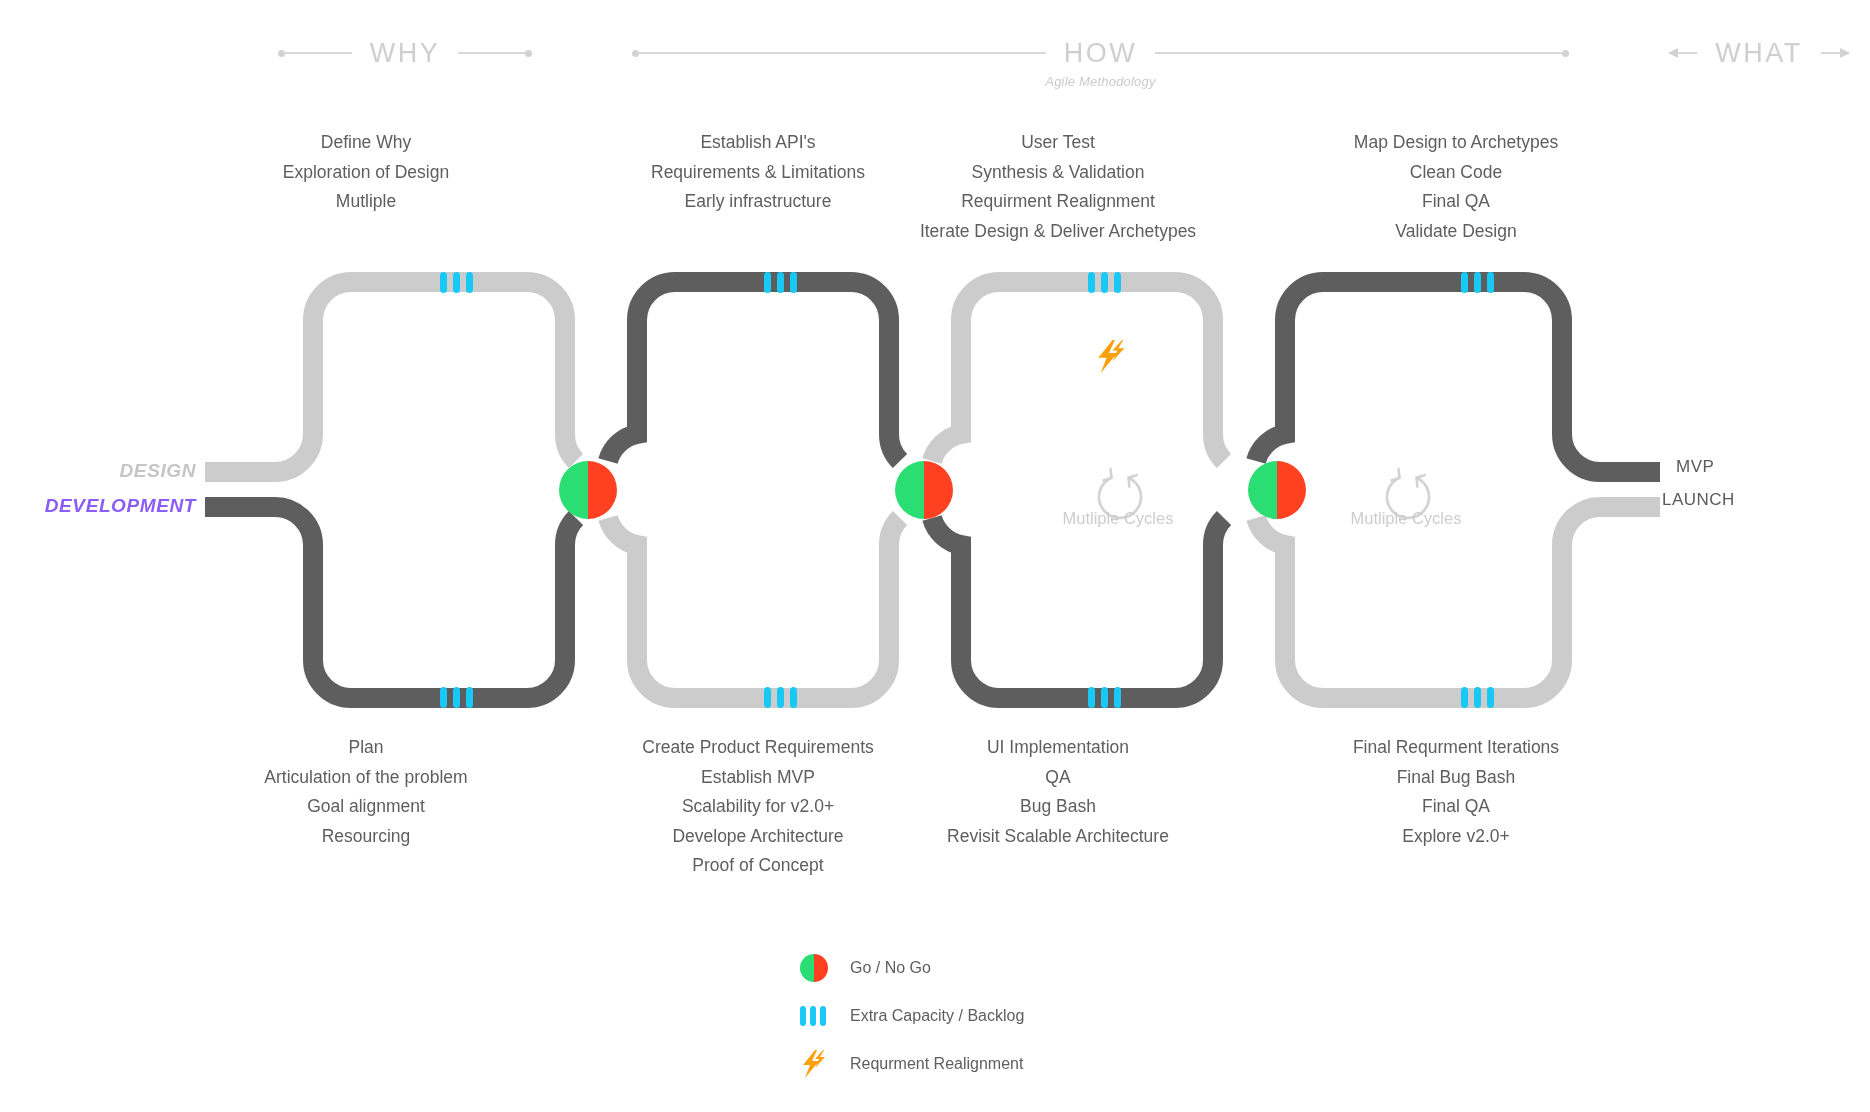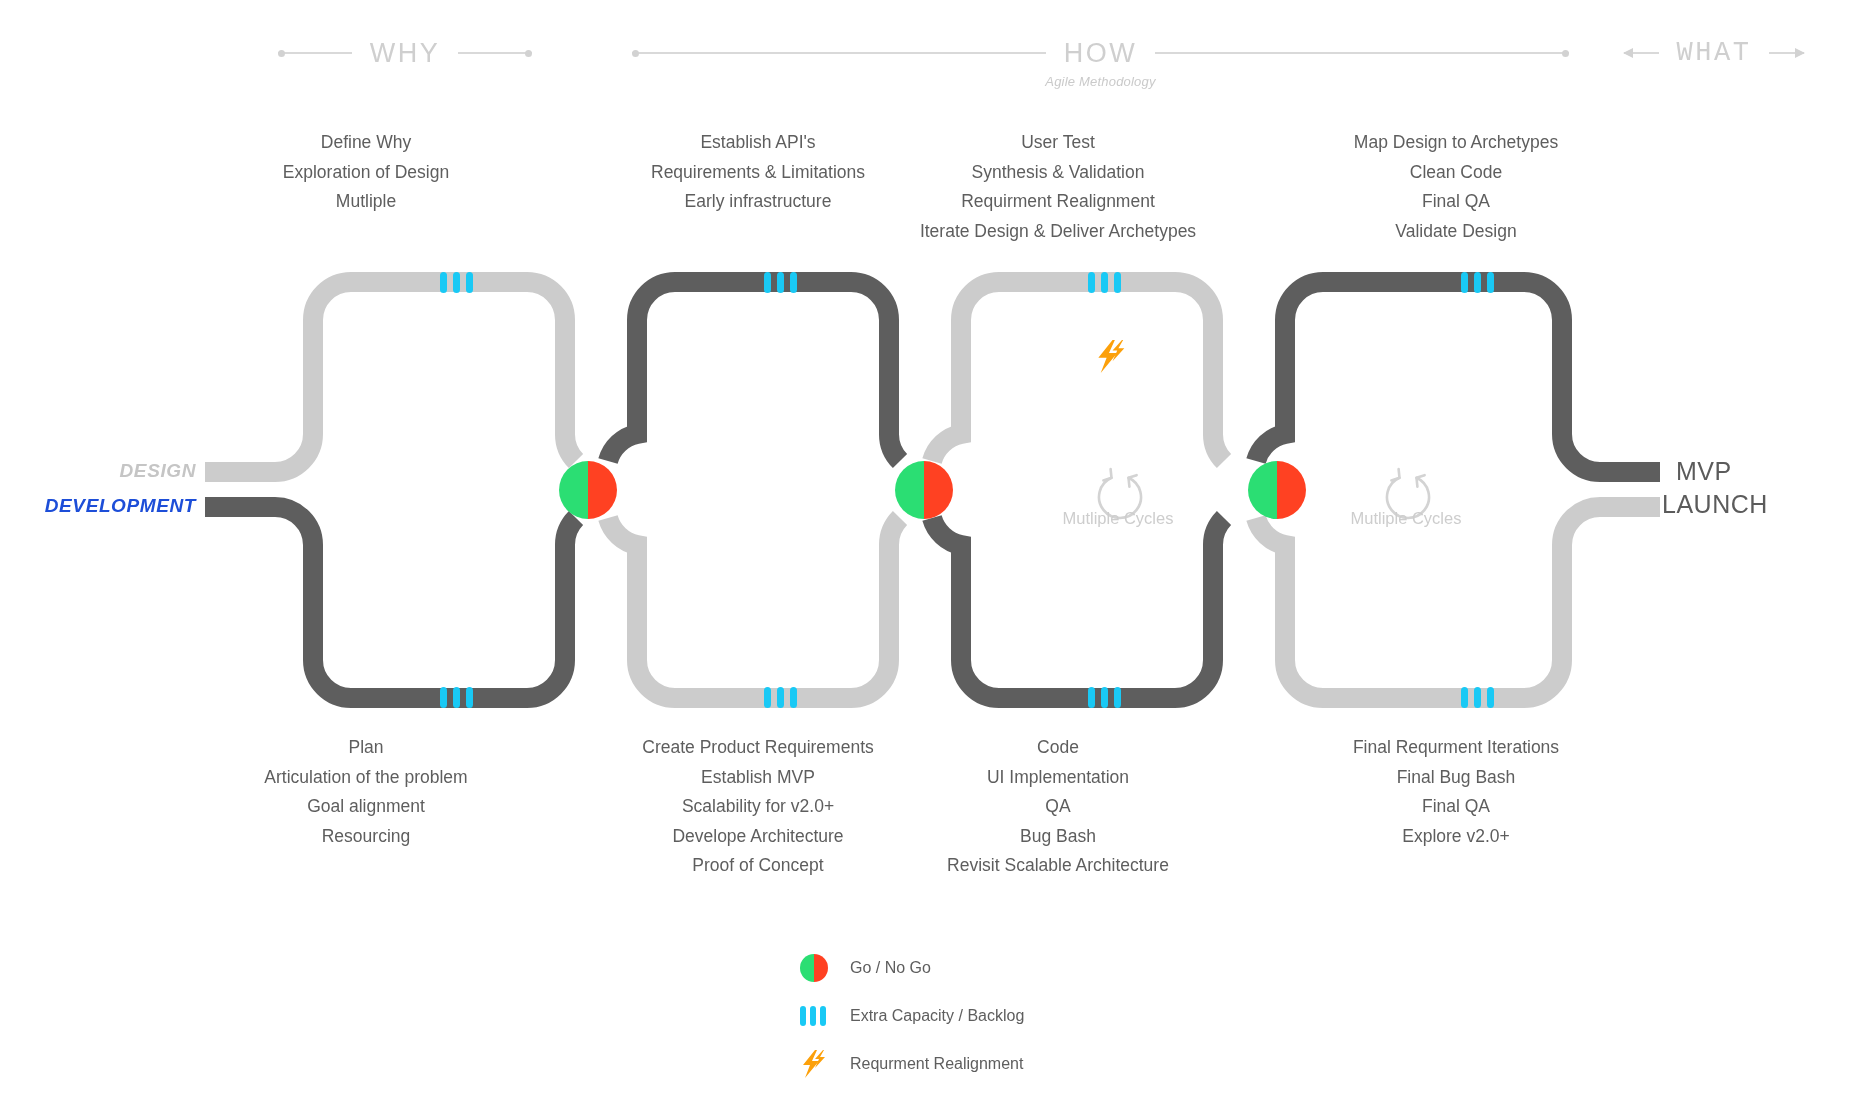--- a/index.html
+++ b/index.html
@@ -104,26 +104,26 @@
   
   .lane-label {
     position: absolute;
     text-align: right;
     font-size: 19px;
     letter-spacing: 0.6px;
     white-space: nowrap;
     font-style: italic;
   }
   .lane-design   { color: #c5c5c5; font-weight: 700; }
-  .lane-dev      { color: #1d4ed8; font-weight: 700; }
+  .lane-dev      { color: #8b5cf6; font-weight: 700; }
 
   .endcap {
     position: absolute;
     text-align: left;
-    font-size: 25px;
+    font-size: 17px;
     color: #5b5b5b;
     letter-spacing: 0.5px;
     white-space: nowrap;
   }
 
   
   .cycle-note {
     position: absolute;
     text-align: center;
     width: 200px;
@@ -291,21 +291,21 @@
   </div>
 
   <div class="phase-band" style="left:278px; width:254px;">
     <div class="phase-inner">
       <div class="rule cap-dot-l"></div>
       <div class="phase-label">WHY</div>
       <div class="rule cap-dot"></div>
     </div>
   </div>
 
-  <div class="phase-band" style="left:1624px; width:180px;font-family:Liberation Mono, monospace;">
+  <div class="phase-band" style="left:1669px; width:180px;">
     <div class="phase-inner">
       <div class="rule cap-arrow-l"></div>
       <div class="phase-label">WHAT</div>
       <div class="rule cap-arrow-r"></div>
     </div>
   </div>
 
   <div class="tasks" style="left:220px; top:128px; width:292px;">
     <div>Define Why</div>
     <div>Exploration of Design</div>
@@ -341,21 +341,20 @@
 
   <div class="tasks" style="left:612px; width:292px; top:733px;">
     <div>Create Product Requirements</div>
     <div>Establish MVP</div>
     <div>Scalability for v2.0+</div>
     <div>Develope Architecture</div>
     <div>Proof of Concept</div>
   </div>
 
   <div class="tasks" style="left:912px; width:292px; top:733px;">
-    <div>Code</div>
     <div>UI Implementation</div>
     <div>QA</div>
     <div>Bug Bash</div>
     <div>Revisit Scalable Architecture</div>
   </div>
 
   <div class="tasks" style="left:1310px; width:292px; top:733px;">
     <div>Final Requrment Iterations</div>
     <div>Final Bug Bash</div>
     <div>Final QA</div>

